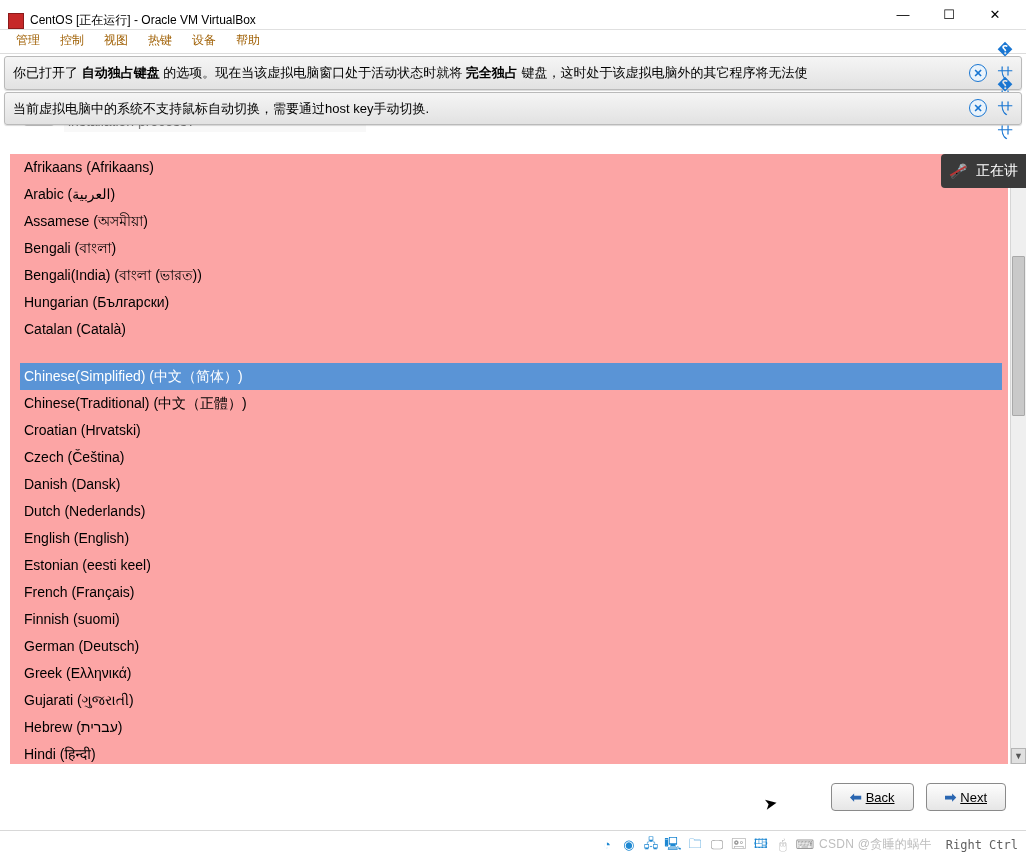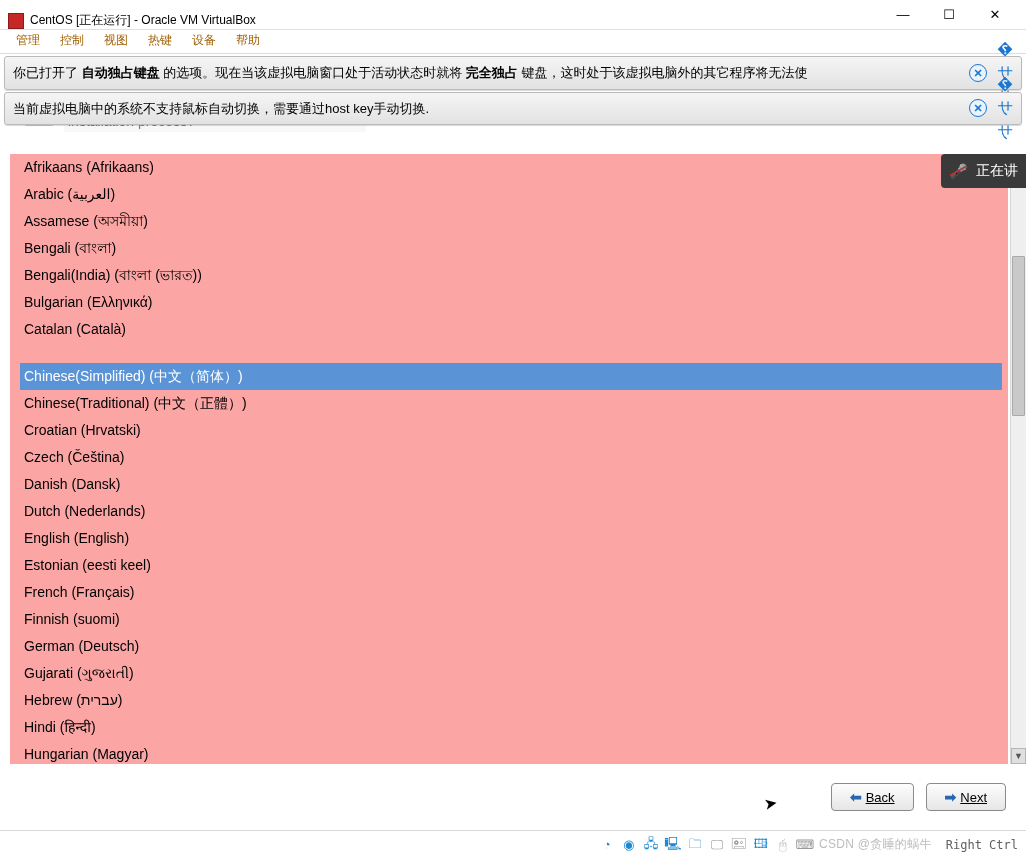--- a/index.html
+++ b/index.html
@@ -233,33 +233,34 @@
   </div>
 </div>
 
 <div class="content">
   <div class="lang-list" id="lang-list">
       <div class="lang-item">Afrikaans (Afrikaans)</div>
       <div class="lang-item">Arabic (العربية)</div>
       <div class="lang-item">Assamese (অসমীয়া)</div>
       <div class="lang-item">Bengali (বাংলা)</div>
       <div class="lang-item">Bengali(India) (বাংলা (ভারত))</div>
-      <div class="lang-item">Bulgarian (Ελληνικά)</div>
+      <div class="lang-item">Hungarian (Български)</div>
       <div class="lang-item">Catalan (Català)</div>
       <div class="lang-item selected">Chinese(Simplified) (中文（简体）)</div>
       <div class="lang-item">Chinese(Traditional) (中文（正體）)</div>
       <div class="lang-item">Croatian (Hrvatski)</div>
       <div class="lang-item">Czech (Čeština)</div>
       <div class="lang-item">Danish (Dansk)</div>
       <div class="lang-item">Dutch (Nederlands)</div>
       <div class="lang-item">English (English)</div>
       <div class="lang-item">Estonian (eesti keel)</div>
       <div class="lang-item">French (Français)</div>
       <div class="lang-item">Finnish (suomi)</div>
       <div class="lang-item">German (Deutsch)</div>
+      <div class="lang-item">Greek (Ελληνικά)</div>
       <div class="lang-item">Gujarati (ગુજરાતી)</div>
       <div class="lang-item">Hebrew (עברית)</div>
       <div class="lang-item">Hindi (हिन्दी)</div>
       <div class="lang-item">Hungarian (Magyar)</div>
     </div>
 </div>
 
 <div class="vscroll">
   <div class="btn">▲</div>
   <div class="track">

